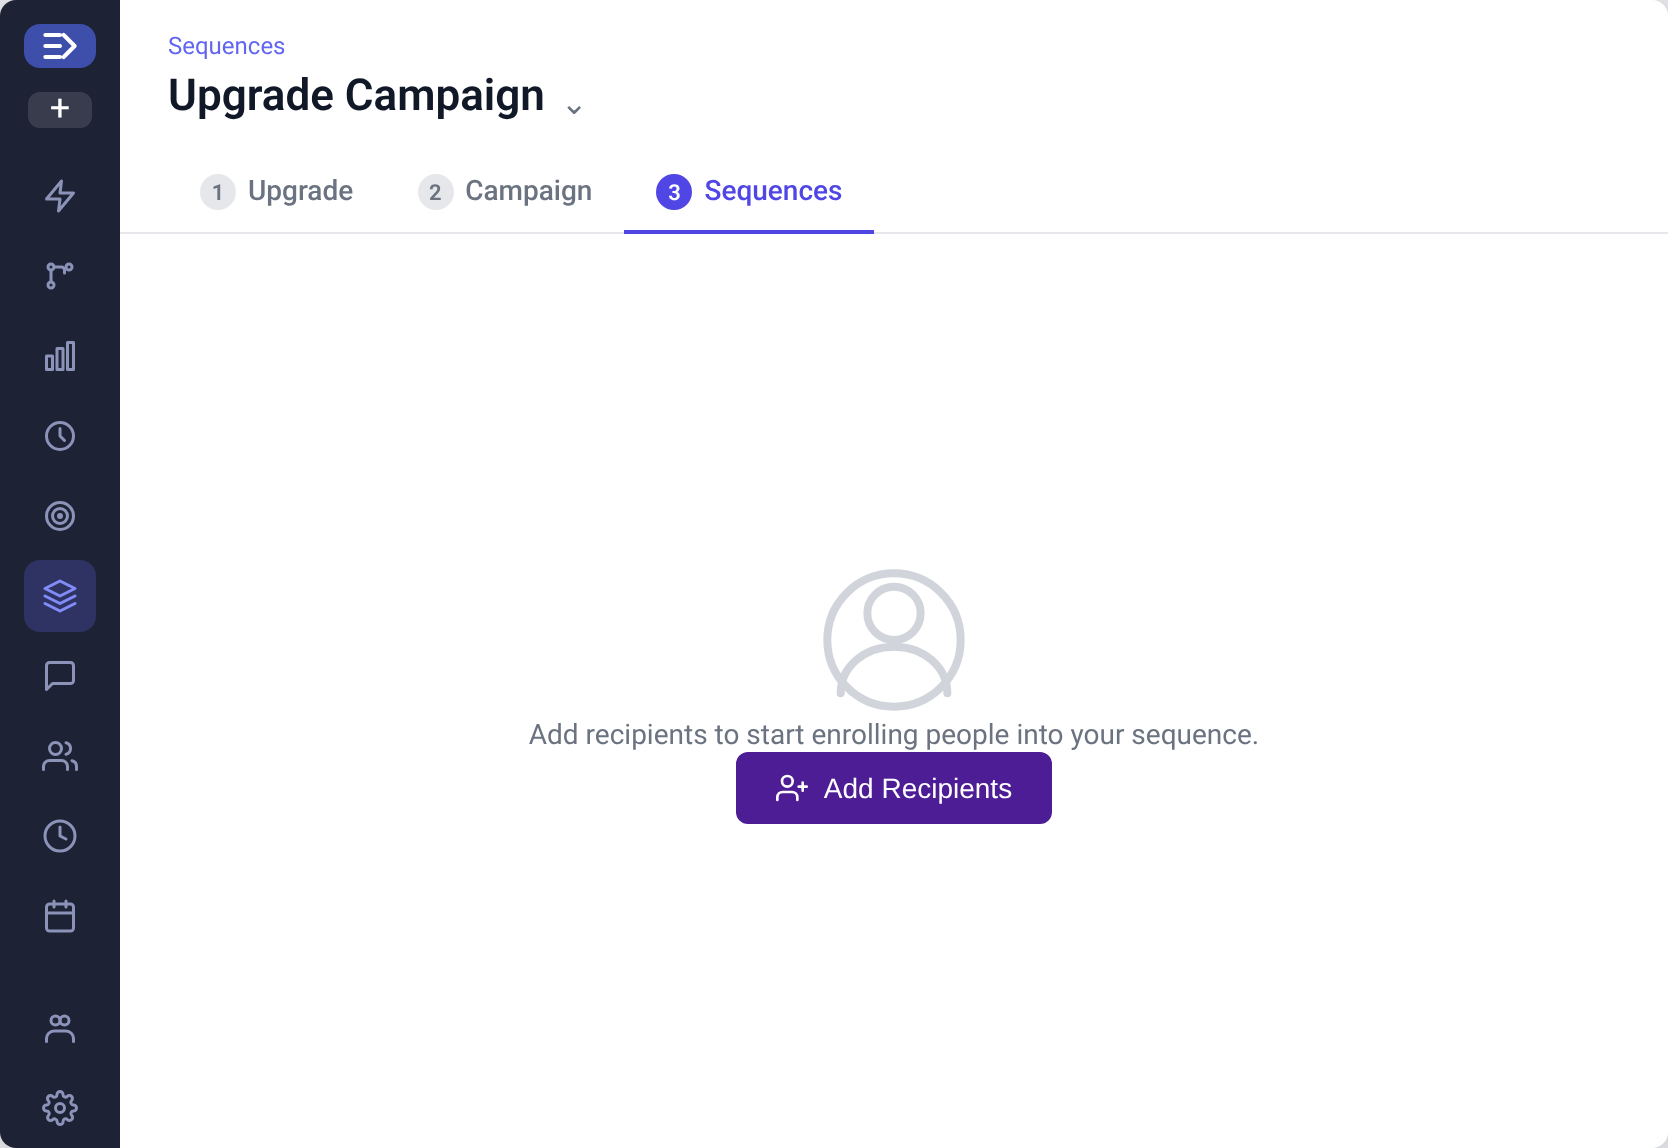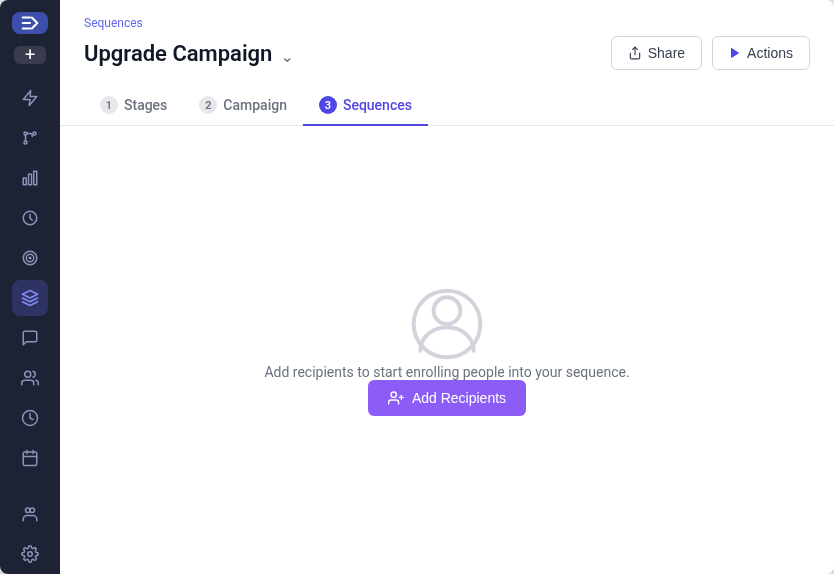--- a/index.html
+++ b/index.html
@@ -226,21 +226,21 @@
     .empty-text {
       font-size: 14px;
       color: #6b7280;
     }
 
     .btn-add-recipients {
       display: flex;
       align-items: center;
       gap: 8px;
       padding: 10px 20px;
-      background: #8b5cf6;
+      background: #4c1d95;
       color: #fff;
       border: none;
       border-radius: 6px;
       font-size: 14px;
       font-weight: 500;
       cursor: pointer;
     }
   </style>
 </head>
 <body>
@@ -360,42 +360,26 @@
   </div>
 
   <div class="main-content">
     <div class="header">
       <div class="breadcrumb">Sequences</div>
       <div class="header-top">
         <div class="page-title-row">
           <span class="page-title">Upgrade Campaign</span>
           <span class="title-chevron">⌄</span>
         </div>
-        <div class="header-actions">
-          <button class="btn-share">
-            <svg width="14" height="14" viewBox="0 0 24 24" fill="none" stroke="currentColor" stroke-width="2" stroke-linecap="round" stroke-linejoin="round">
-              <path d="M4 12v8a2 2 0 0 0 2 2h12a2 2 0 0 0 2-2v-8"></path>
-                <polyline points="16 6 12 2 8 6"></polyline>
-                <line x1="12" y1="2" x2="12" y2="15"></line>
-            </svg>
-            <span>Share</span>
-          </button>
-          <button class="btn-actions">
-            <svg width="12" height="12" viewBox="0 0 24 24" fill="#4f46e5" stroke="#4f46e5" stroke-width="2" stroke-linecap="round" stroke-linejoin="round">
-              <polygon points="5 3 19 12 5 21 5 3"></polygon>
-            </svg>
-            <span>Actions</span>
-          </button>
-        </div>
       </div>
 
       <div class="tabs">
         <div class="tab">
           <span class="tab-number">1</span>
-          <span>Stages</span>
+          <span>Upgrade</span>
         </div>
         <div class="tab">
           <span class="tab-number">2</span>
           <span>Campaign</span>
         </div>
         <div class="tab active">
           <span class="tab-number">3</span>
           <span>Sequences</span>
         </div>
       </div>

